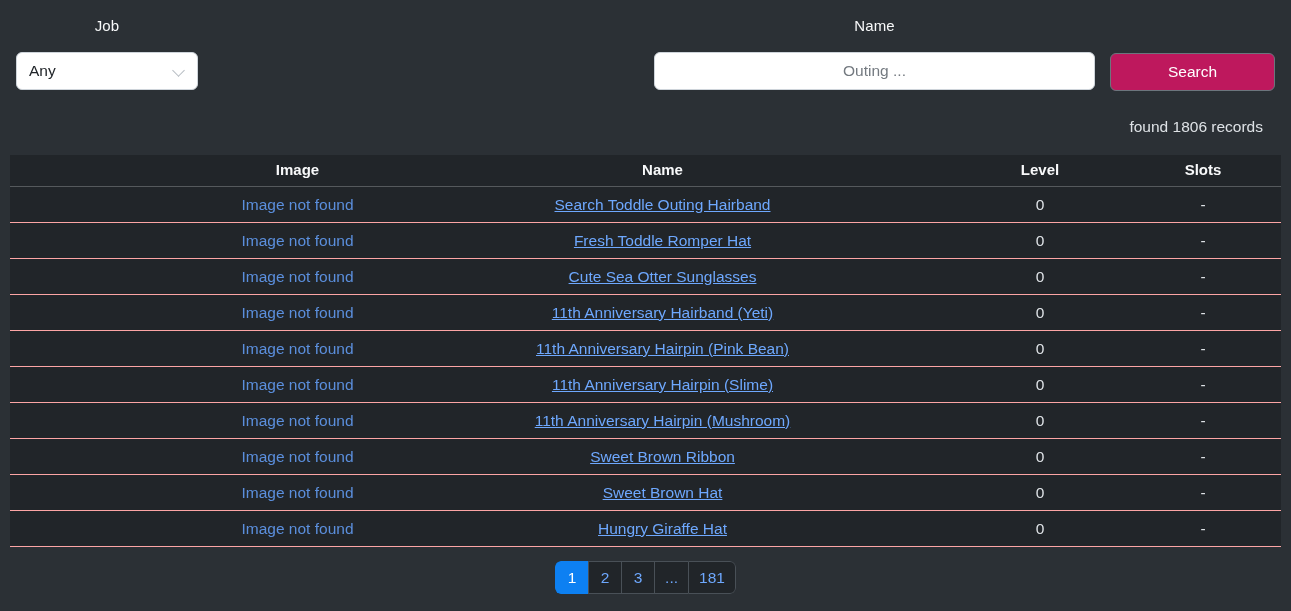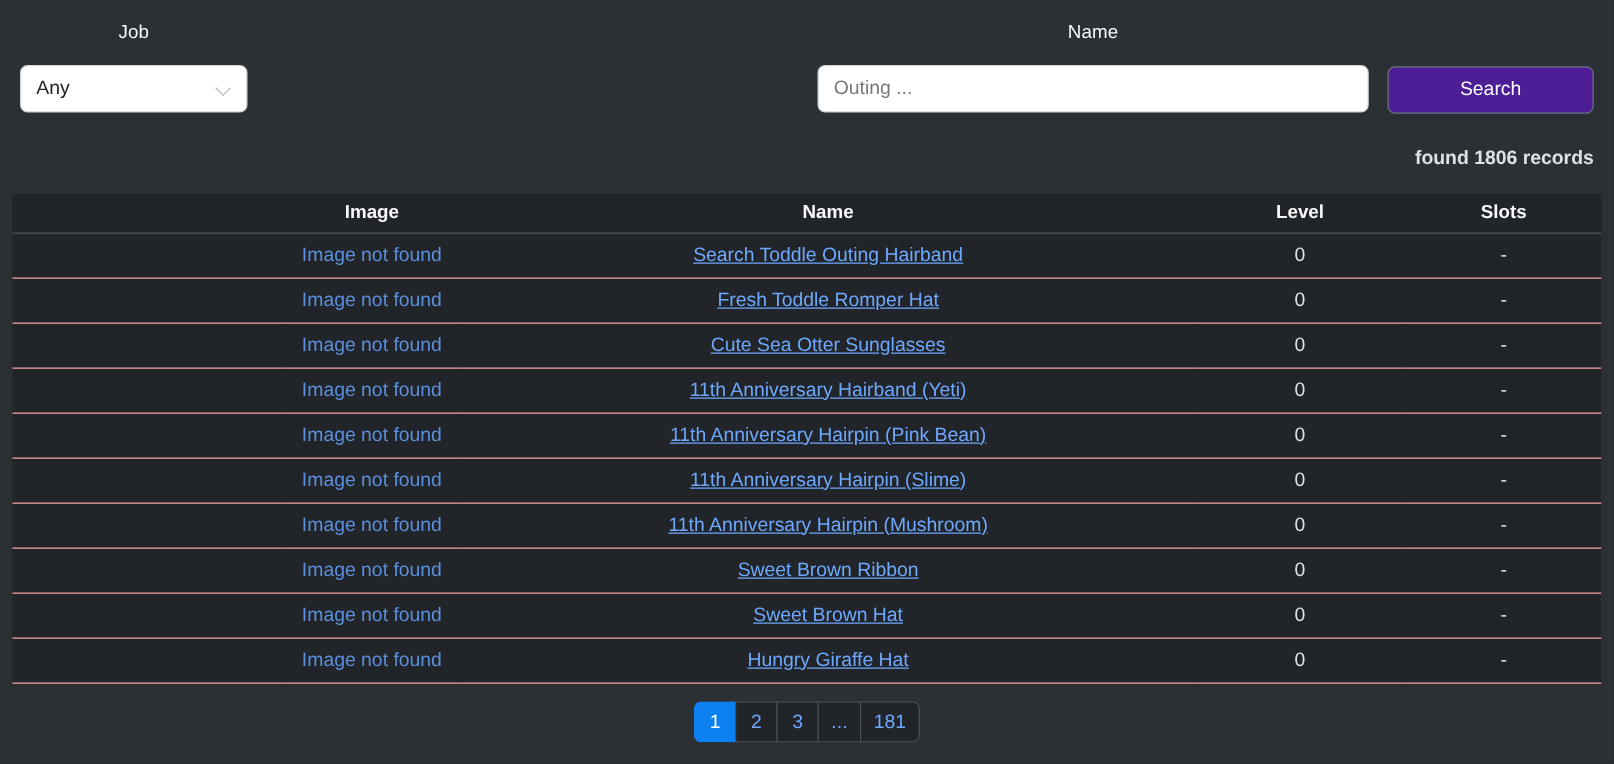--- a/index.html
+++ b/index.html
@@ -44,20 +44,21 @@
     border: 1px solid #ced4da;
     border-radius: 6px;
     color: #212529;
     font-family: "Liberation Sans", sans-serif;
     font-size: 15.5px;
     padding: 0 12px;
     display: flex;
     align-items: center;
     width: 100%;
     position: relative;
+    justify-content: center;
   }
   .select .value {
     flex: 1;
     white-space: nowrap;
     overflow: hidden;
   }
   .chev {
     width: 12px;
     height: 12px;
     flex: 0 0 12px;
@@ -79,40 +80,39 @@
     font-size: 15.5px;
   }
 
   .btn-search {
     position: absolute;
     left: 1110px;
     top: 53px;
     width: 165px;
     height: 38px;
     box-sizing: border-box;
-    background: #4c1d95;
+    background: #be185d;
     border: 1px solid #6c757d;
     border-radius: 6px;
     color: #ffffff;
     font-family: "Liberation Sans", sans-serif;
     font-size: 15.5px;
     display: flex;
     align-items: center;
     justify-content: center;
     cursor: pointer;
   }
 
   
   .records {
     position: absolute;
     top: 118px;
-    right: 16px;
+    right: 28px;
     font-size: 15.5px;
     color: #dee2e6;
-    font-weight: bold;
   }
 
   
   .table-wrap {
     position: absolute;
     top: 155px;
     left: 10px;
     width: 1271px;
   }
   table.items {

